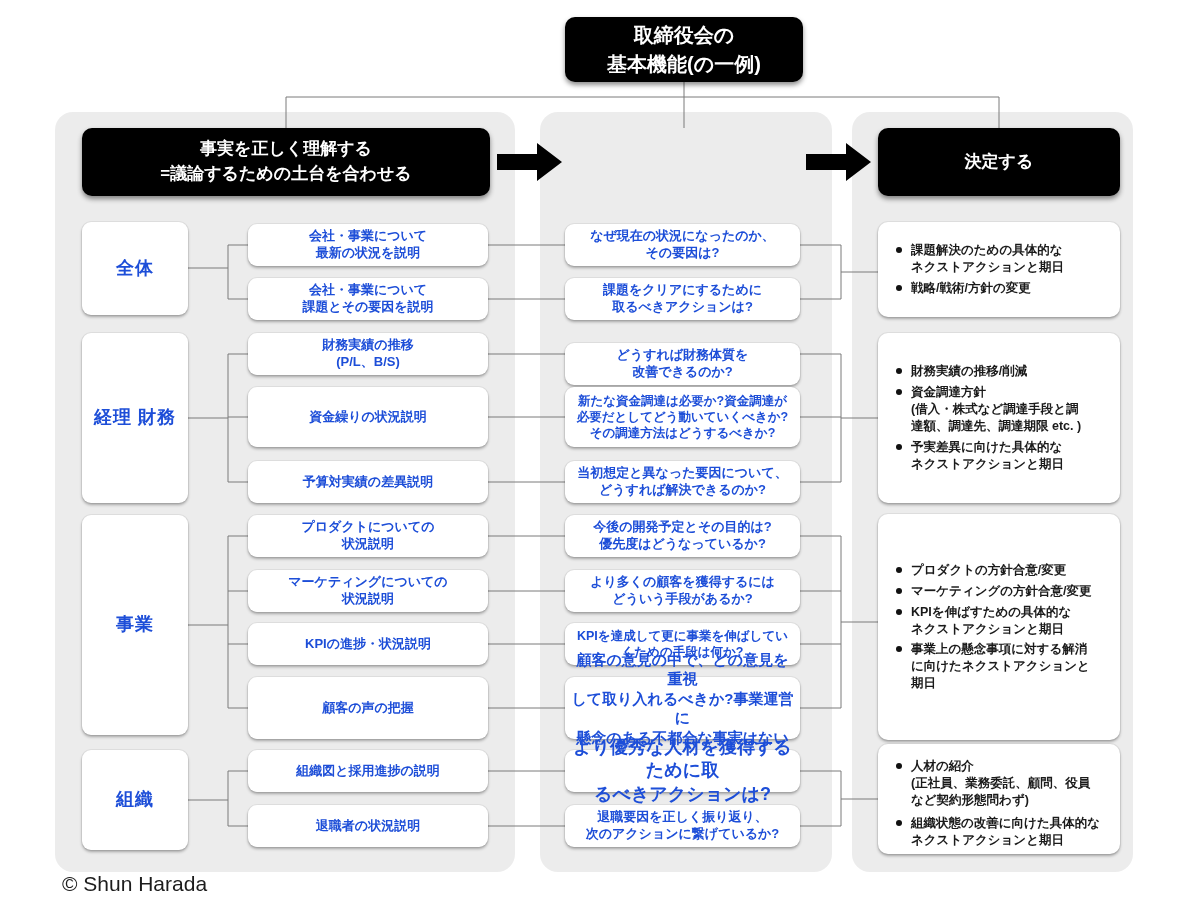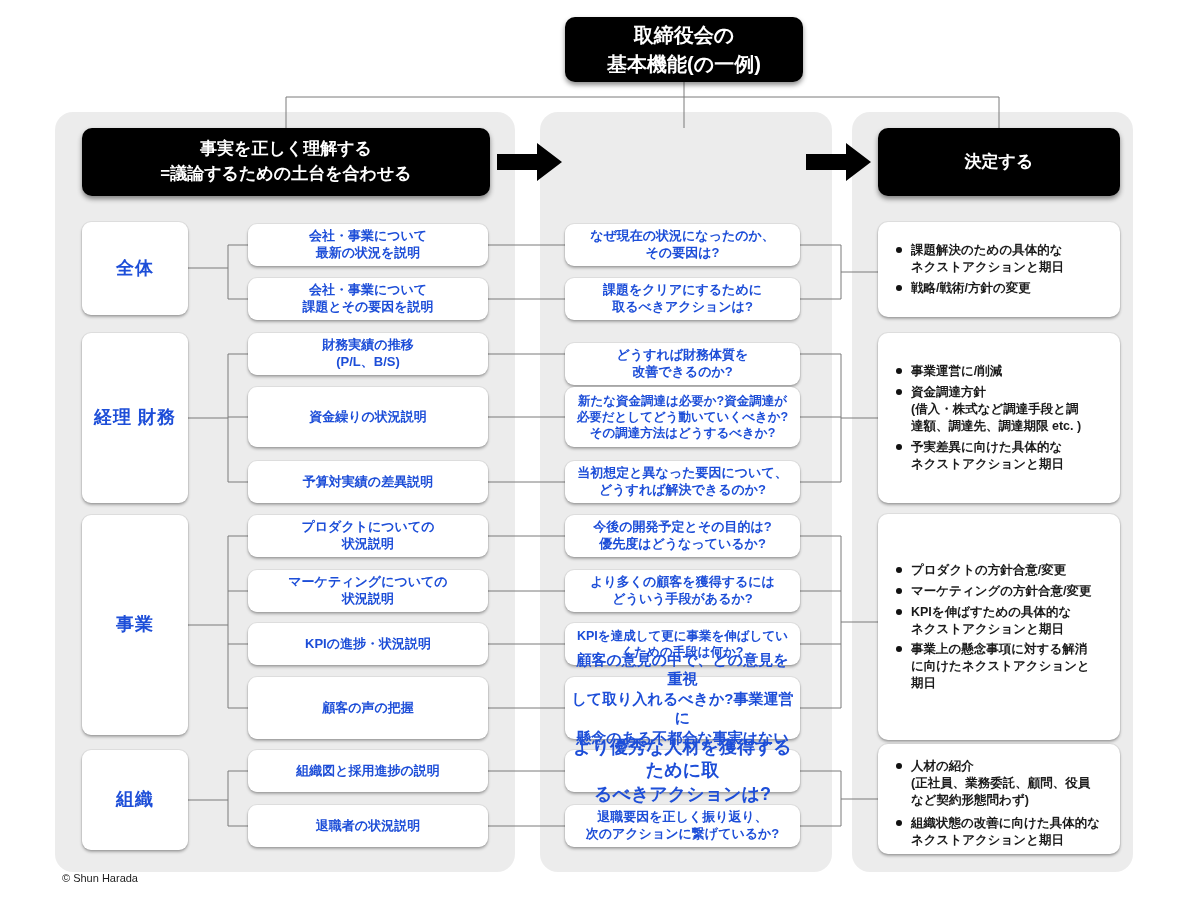--- a/index.html
+++ b/index.html
@@ -36,21 +36,21 @@
   }
   .bullet-item{display:flex;align-items:flex-start;}
   .dot{
     flex:none;width:6px;height:6px;border-radius:50%;background:#111;
     margin:5px 9px 0 0;
   }
   .bullet-text{
     white-space:pre-line;font-size:12.5px;line-height:1.35;text-align:left;
   }
   .copyright{
-    position:absolute;left:62px;top:872px;font-size:11px;font-weight:normal;
+    position:absolute;left:62px;top:872px;font-size:21px;font-weight:normal;
     color:#1c1c1c;z-index:2;
   }
 </style>
 </head>
 <body>
 
 <div class="stage">
 
   <div class="panel" style="left:55px;top:112px;width:460px;height:760px;"></div>
   <div class="panel" style="left:540px;top:112px;width:292px;height:760px;"></div>
@@ -137,21 +137,21 @@
       </div>
     <div class="bullet-item">
         <span class="dot"></span>
         <span class="bullet-text">戦略/戦術/方針の変更</span>
       </div>
   </div>
 
   <div class="decision-box" style="left:878px;top:333px;width:242px;height:170px;">
     <div class="bullet-item">
         <span class="dot"></span>
-        <span class="bullet-text">事業運営に/削減</span>
+        <span class="bullet-text">財務実績の推移/削減</span>
       </div>
     <div class="bullet-item">
         <span class="dot"></span>
         <span class="bullet-text">資金調達方針
 (借入・株式など調達手段と調
 達額、調達先、調達期限 etc. )</span>
       </div>
     <div class="bullet-item">
         <span class="dot"></span>
         <span class="bullet-text">予実差異に向けた具体的な

